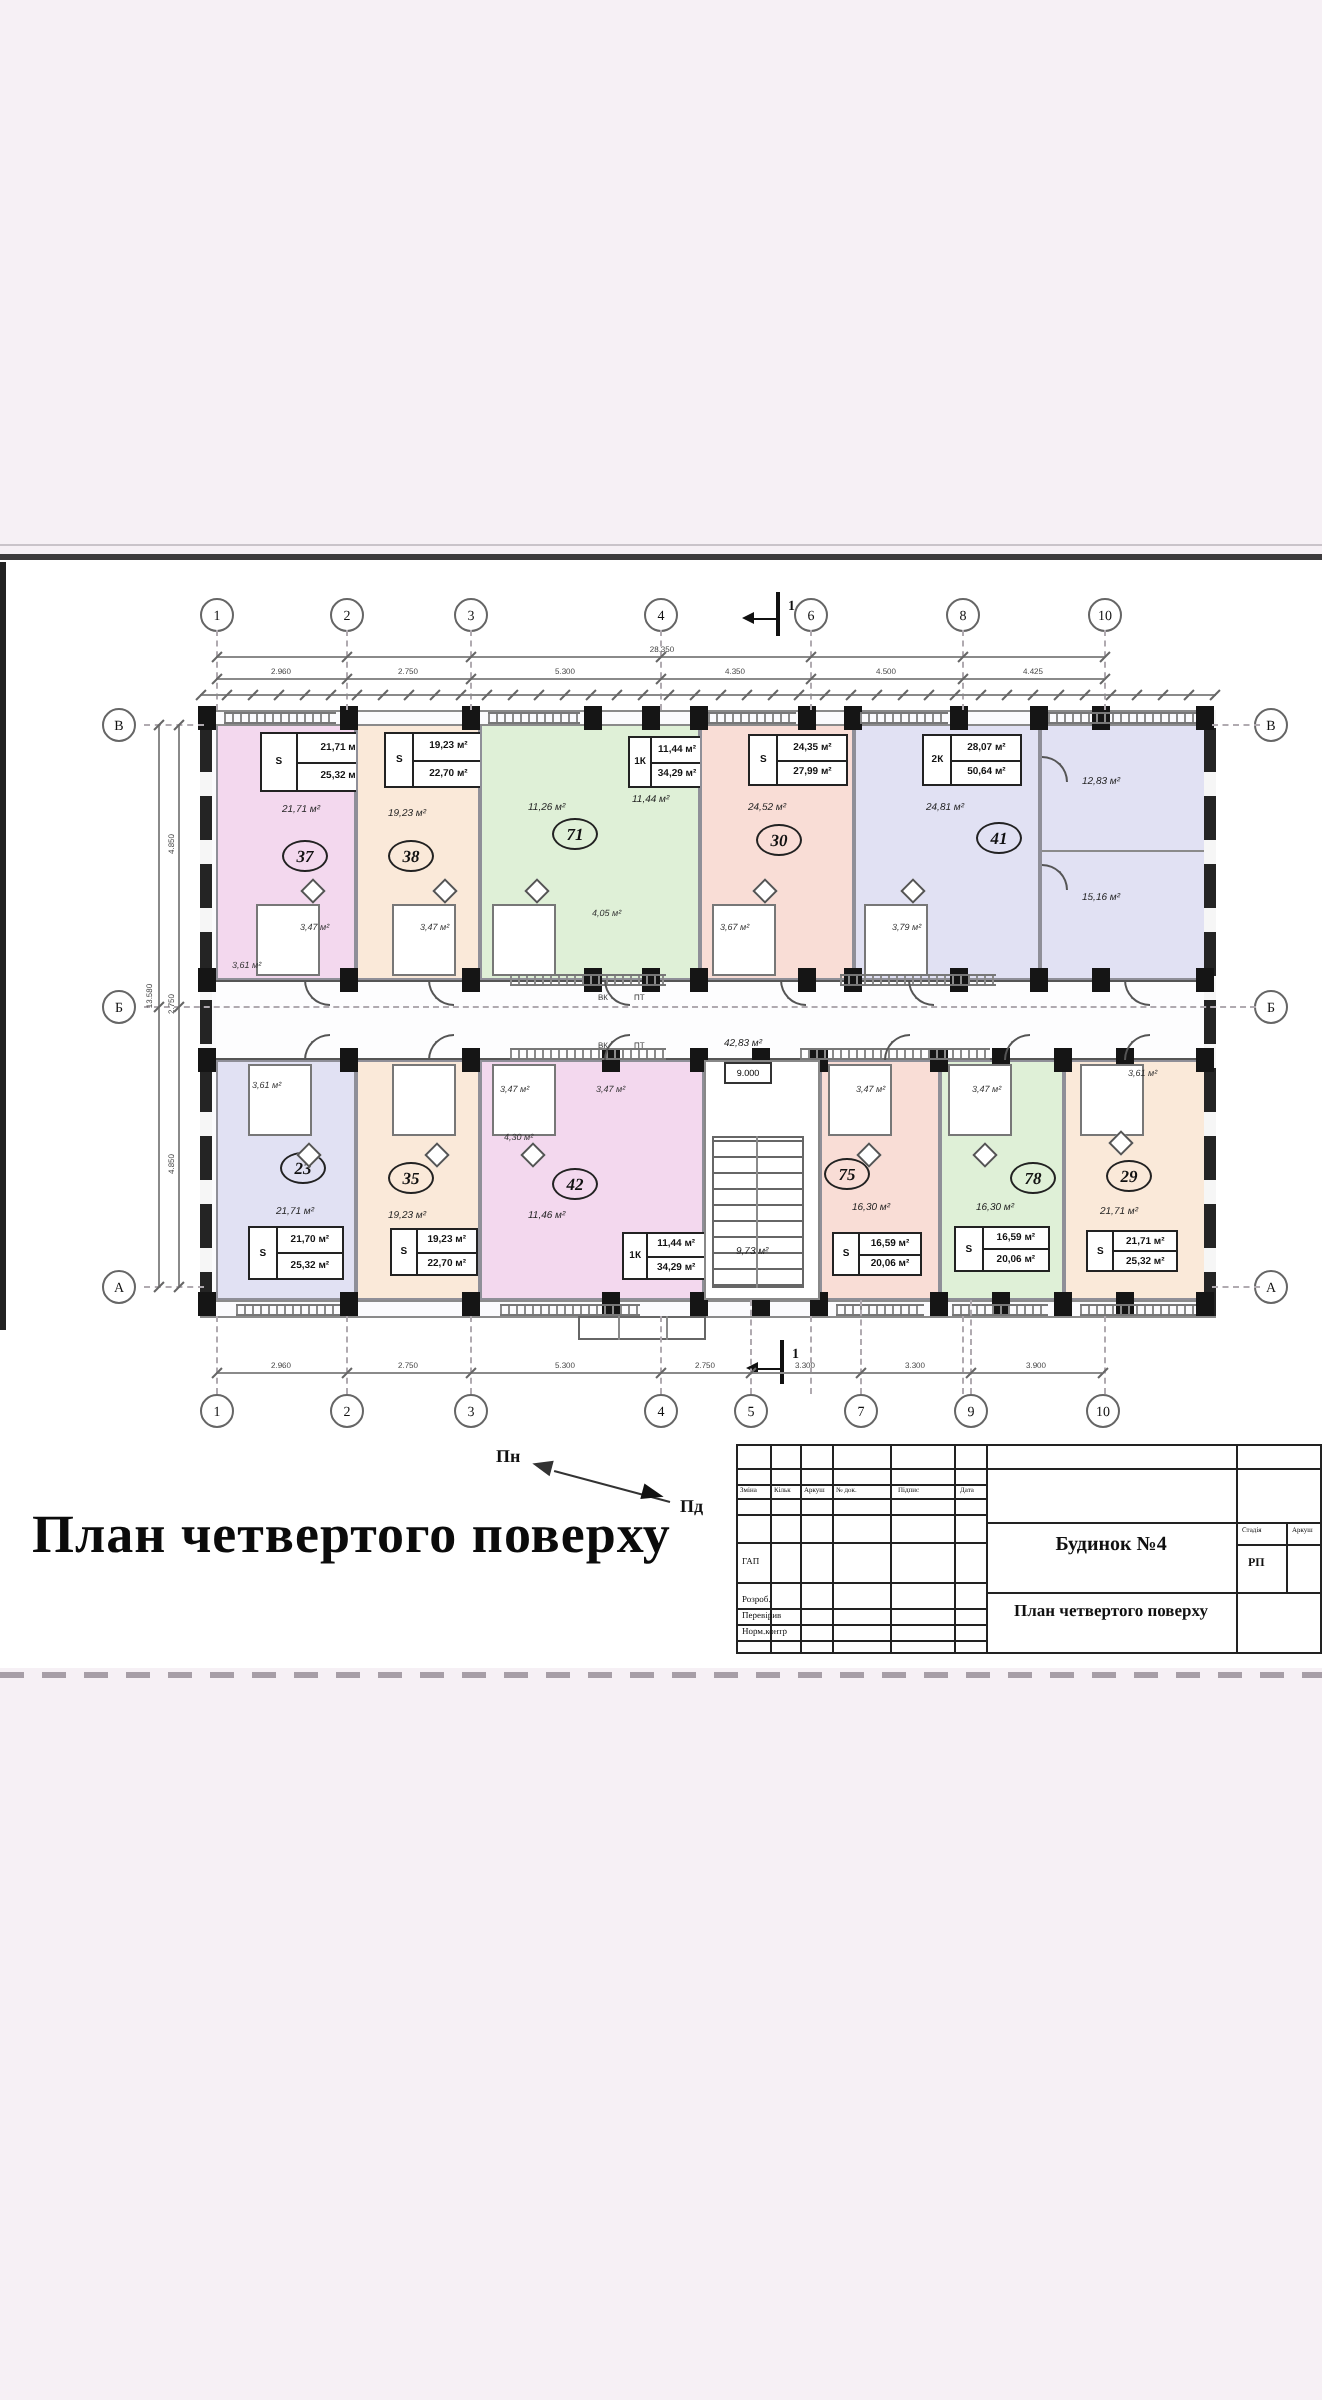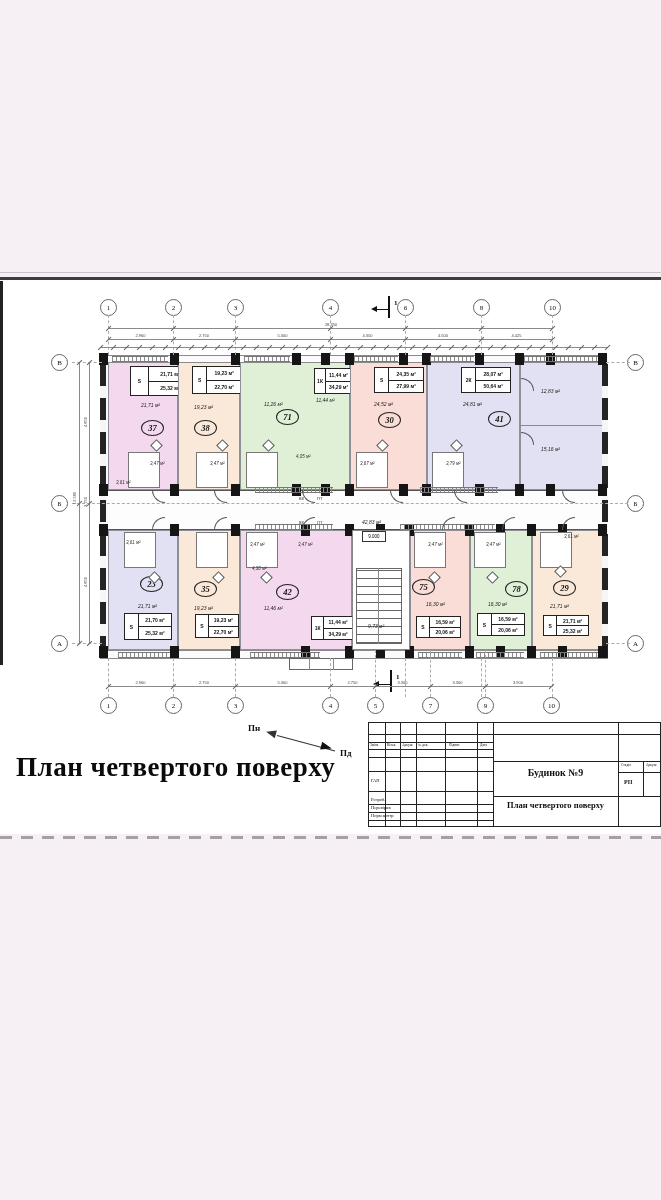--- a/index.html
+++ b/index.html
@@ -127,21 +127,21 @@
     <div class="tbtxt" style="left:1px;top:20px;font-size:3.5px">Зміна</div>
     <div class="tbtxt" style="left:18px;top:20px;font-size:3.5px">Кільк</div>
     <div class="tbtxt" style="left:33px;top:20px;font-size:3.5px">Аркуш</div>
     <div class="tbtxt" style="left:49px;top:20px;font-size:3.5px">№ док.</div>
     <div class="tbtxt" style="left:80px;top:20px;font-size:3.5px">Підпис</div>
     <div class="tbtxt" style="left:111px;top:20px;font-size:3.5px">Дата</div>
     <div class="tbtxt" style="left:2px;top:55px;font-size:4.5px">ГАП</div>
     <div class="tbtxt" style="left:2px;top:74px;font-size:4.5px">Розроб.</div>
     <div class="tbtxt" style="left:2px;top:82px;font-size:4.5px">Перевірив</div>
     <div class="tbtxt" style="left:2px;top:90px;font-size:4.5px">Норм.контр</div>
-    <div id="tb-project">Будинок №9</div>
+    <div id="tb-project">Будинок №4</div>
     <div id="tb-sheet">План четвертого поверху</div>
     <div class="tbtxt" style="left:252px;top:40px;font-size:3.5px">Стадія</div>
     <div class="tbtxt" style="left:277px;top:40px;font-size:3.5px">Аркуш</div>
     <div class="tbtxt" style="left:255px;top:56px;font:bold 6px 'Liberation Serif',serif">РП</div>
   </div>
 <div class="abs planbase" style="left: 100px; top: 355px; width: 508px; height: 303px;"></div>
     <div class="abs corr" style="left: 108px; top: 490px; width: 494px; height: 40px;"></div>
     <div class="abs apt" style="left: 520px; top: 362px; width: 88px; height: 128px; background: rgb(225, 225, 243);"></div>
     <div class="abs hline" style="left: 521px; top: 425px; width: 86px; height: 0px;"></div>
     <div class="abs arc3" style="left: 521px; top: 378px;"></div>

